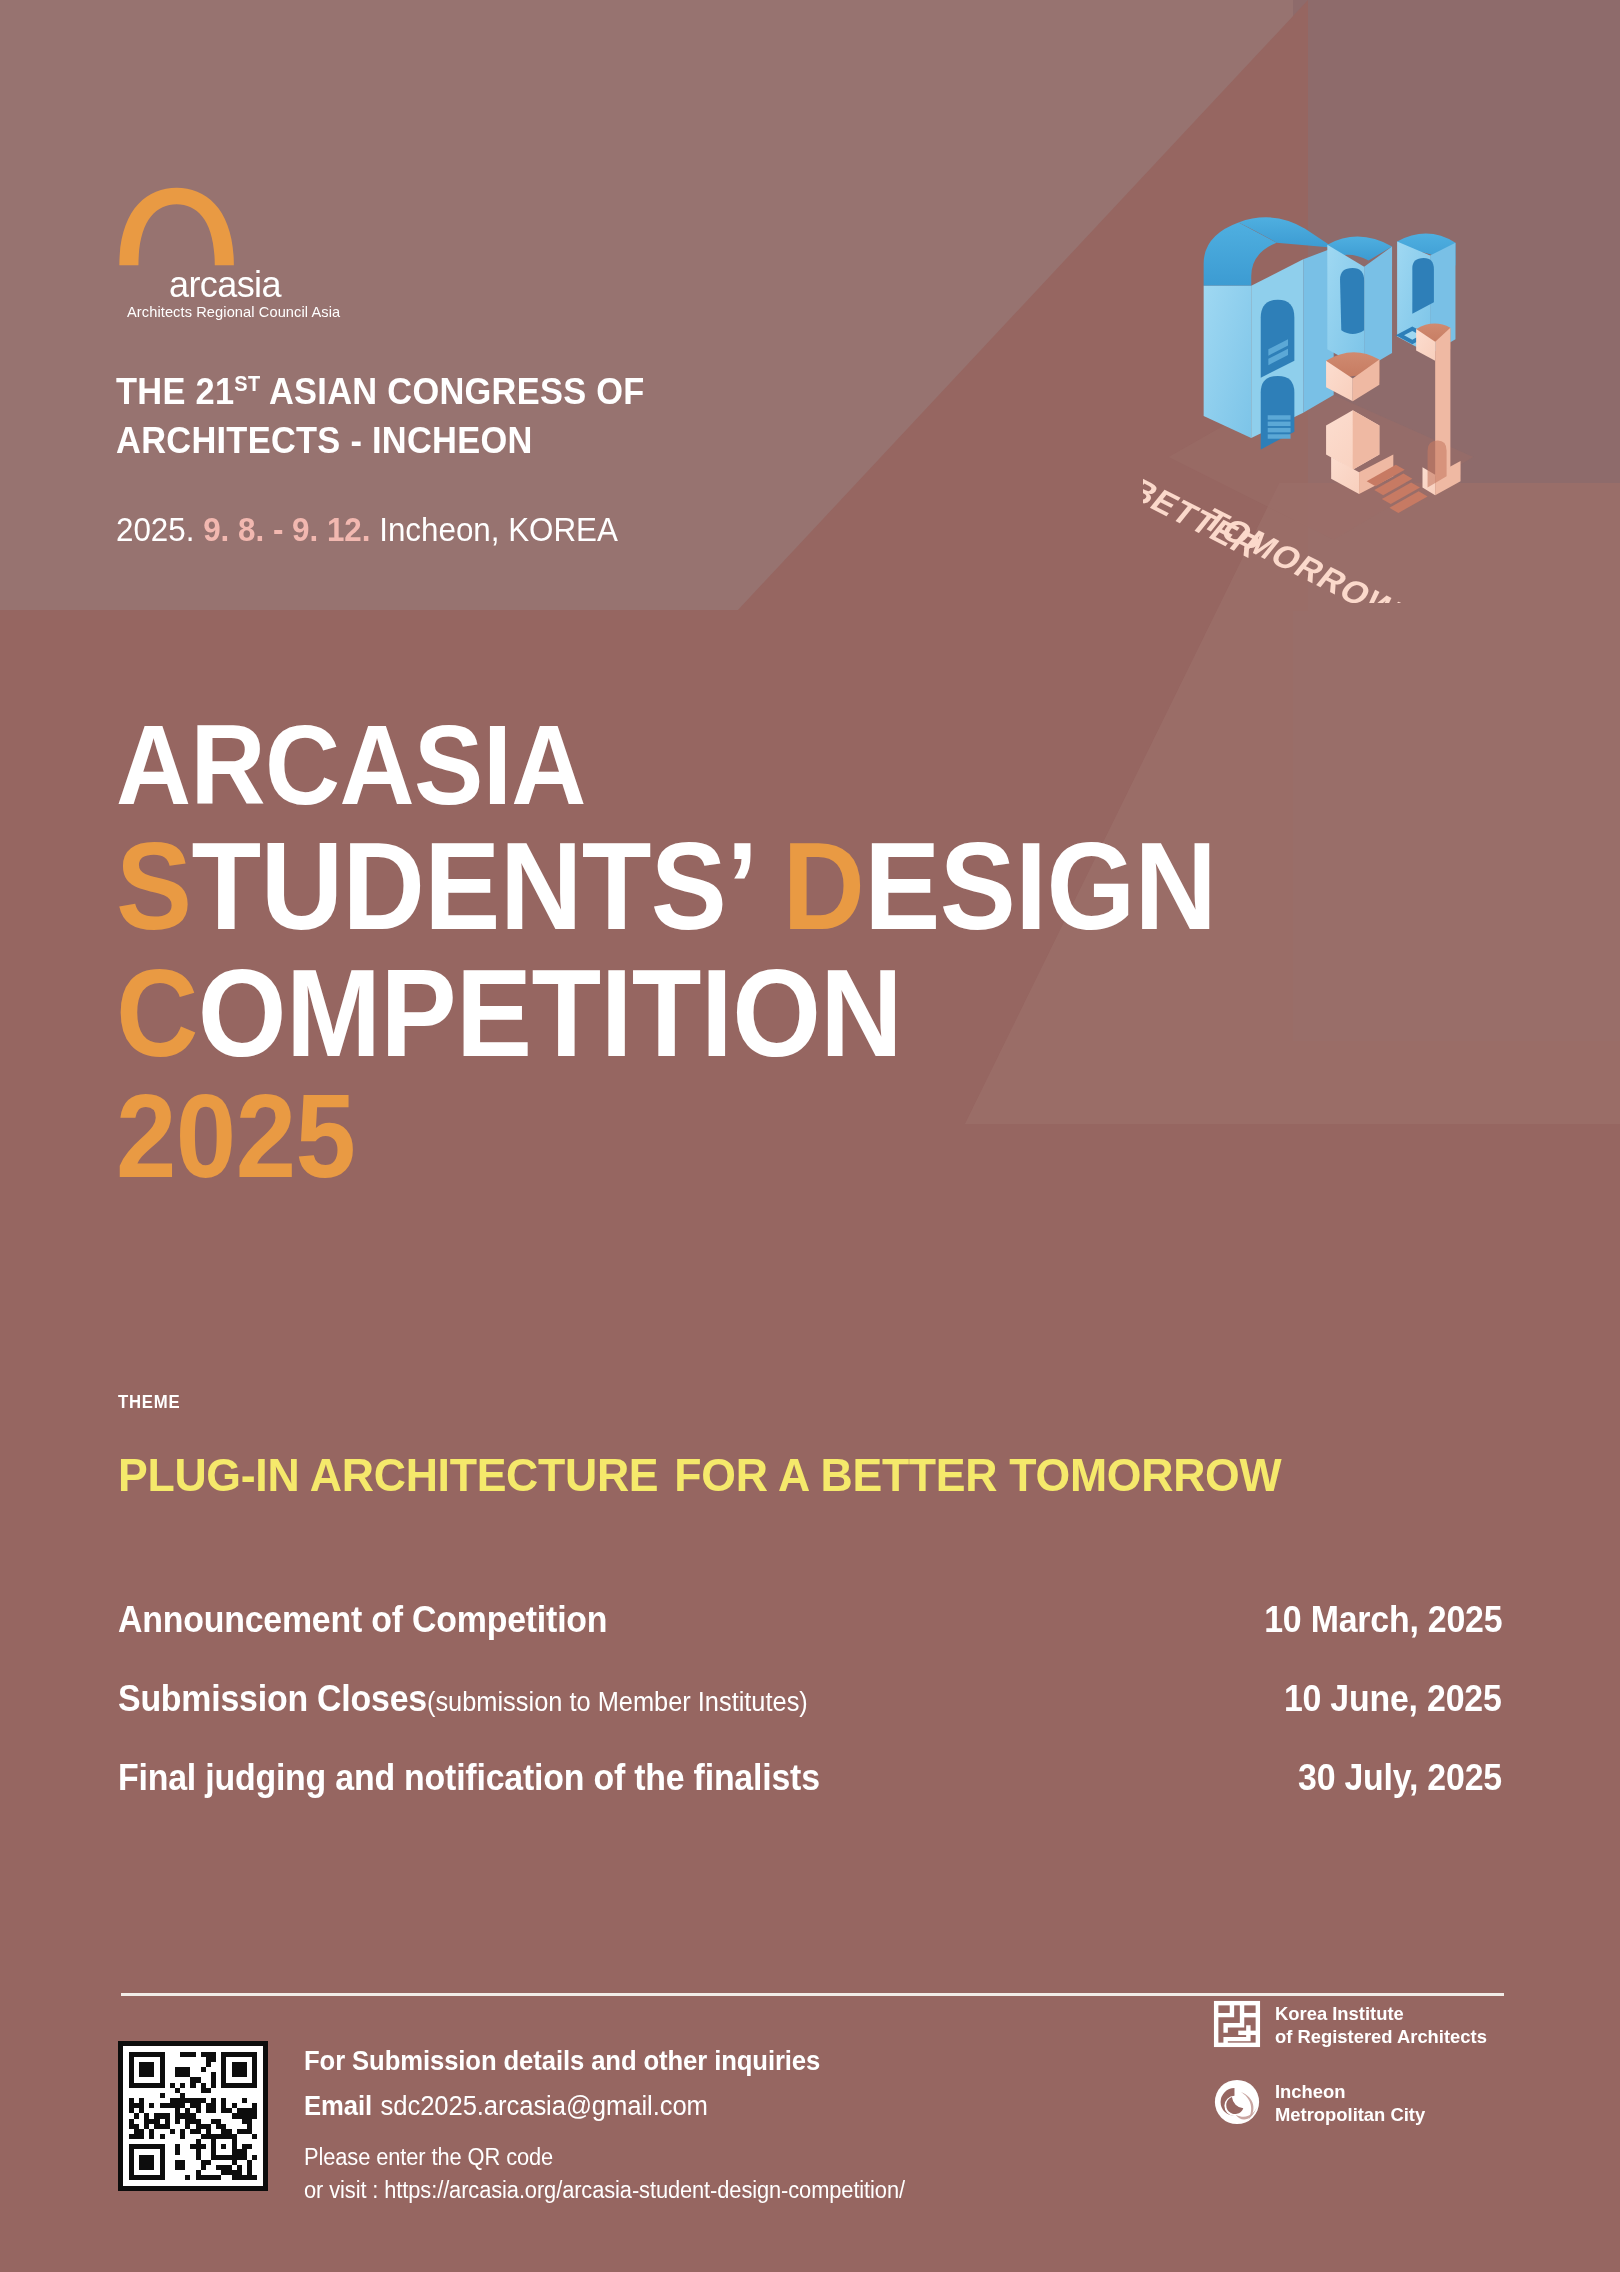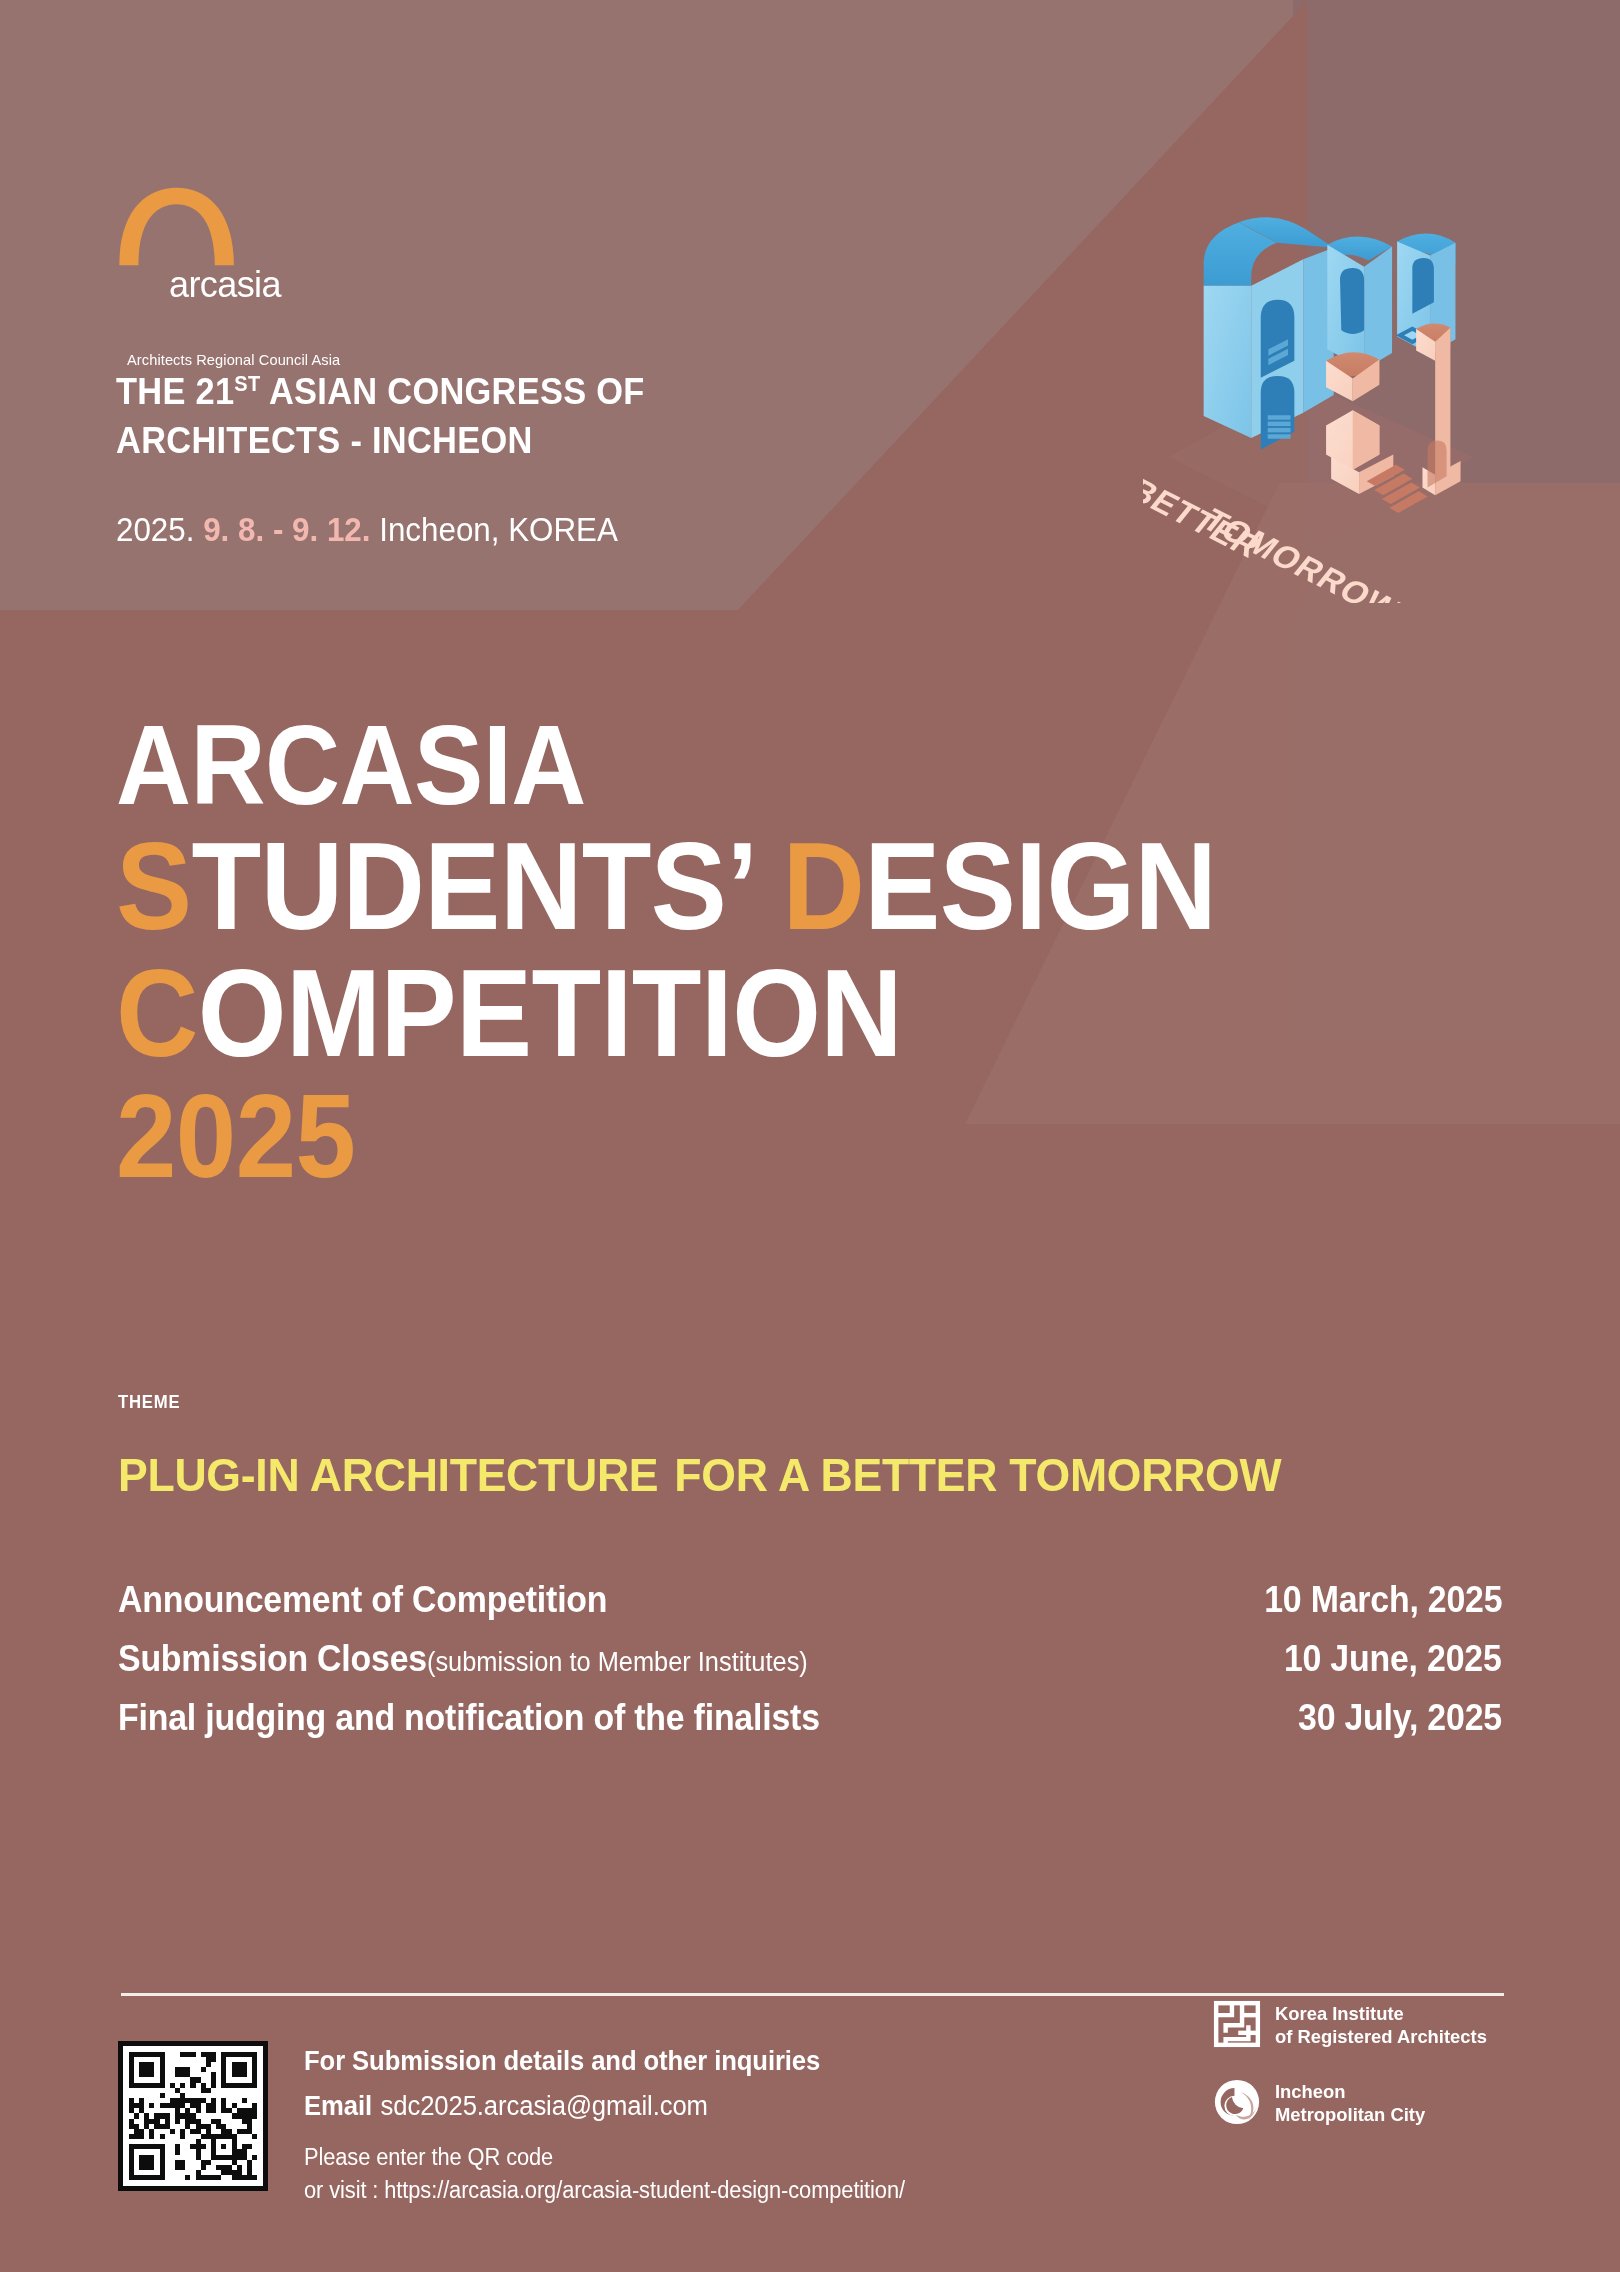--- a/index.html
+++ b/index.html
@@ -44,21 +44,20 @@
   .arc-svg{ display:block; }
   .arc-word{
     position:absolute; left:56px; top:79px;
     font-size:36px; color:#fff; letter-spacing:-0.6px;
     font-family:"Liberation Sans", sans-serif;
   }
   .arc-tag{
     position:absolute; left:14px; top:119px;
     font-size:14.6px; color:#fff; letter-spacing:0.1px;
     white-space:nowrap;
-    margin-top:48px;
   }
 
   
   .congress{
     position:absolute; left:116px; top:367px; width:794px;
     color:#fff; font-weight:bold; font-size:37px; line-height:1.33;
     letter-spacing:0.3px;
     font-family:"Liberation Sans Narrow","Liberation Sans",sans-serif;
     transform:scaleX(.93); transform-origin:left top;
   }
@@ -101,21 +100,21 @@
     transform:scaleX(.97); transform-origin:left top;
   }
   .theme-text .sp{ display:inline-block; width:16.5px; }
 
   
   .schedule{
     position:absolute; left:118px; top:1579px; width:1384px;
   }
   .sched-row{
     display:flex; align-items:baseline; justify-content:space-between;
-    height:59px; color:#fff; white-space:nowrap;
+    height:59px; color:#fff; white-space:nowrap;margin-top:20px;
   }
   .sched-left{
     font-weight:bold; font-size:36px; letter-spacing:-0.2px;
     transform:scaleX(.94); transform-origin:left center;
   }
   .sched-sub{ font-weight:normal; font-size:27px; letter-spacing:0; }
   .sched-sub.tight{ margin-left:0; }
   .sched-sub.spaced{ margin-left:7.6px; }
   .sched-right{
     font-weight:bold; font-size:36px; letter-spacing:-0.2px;

